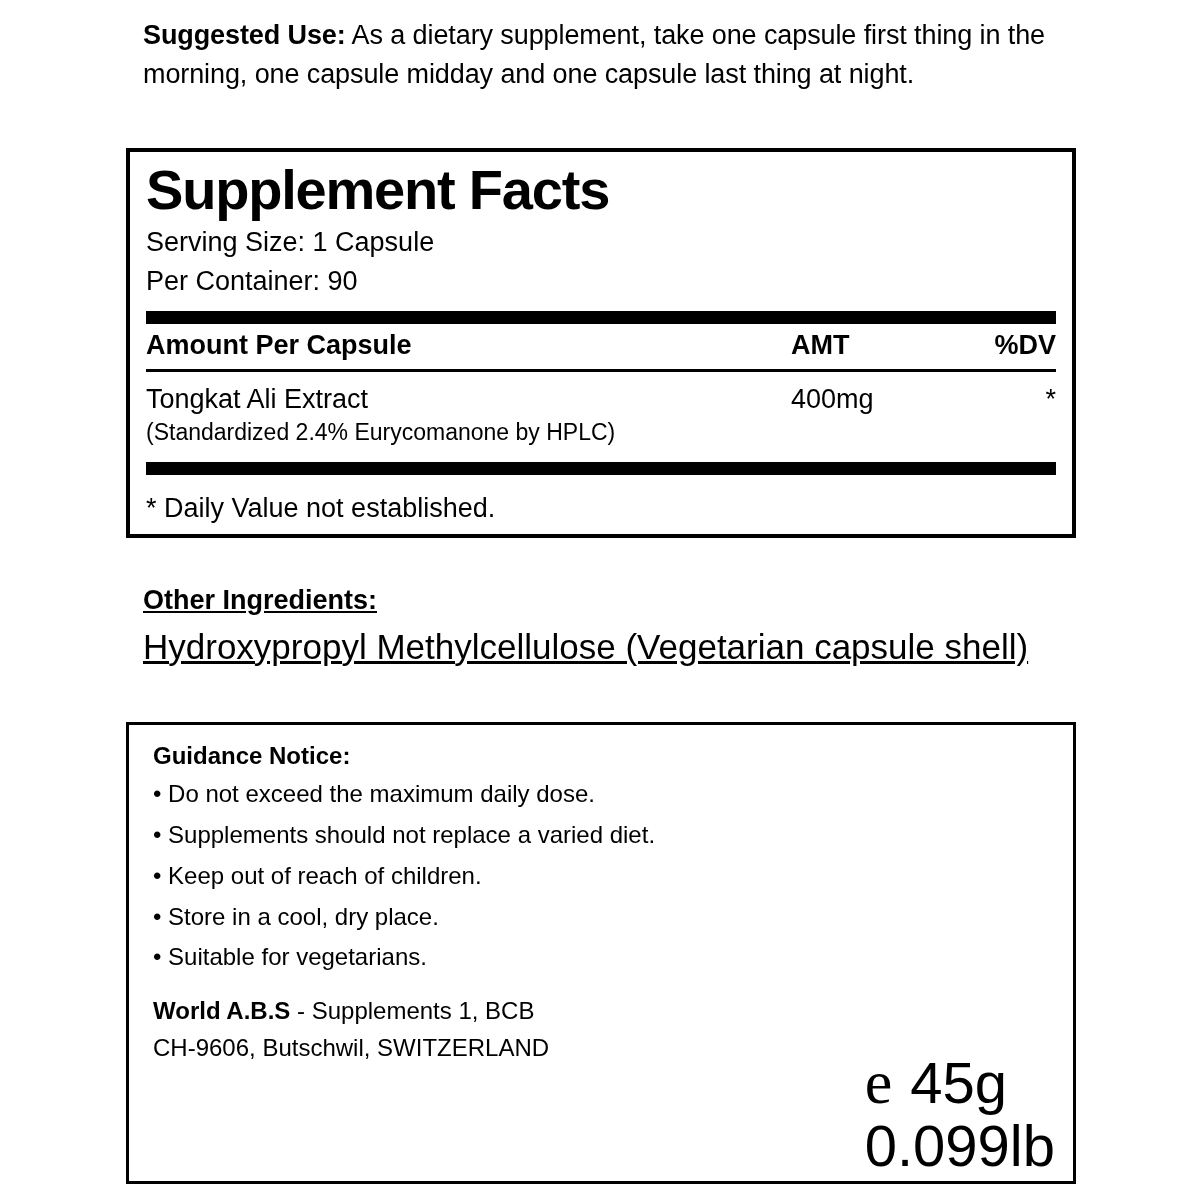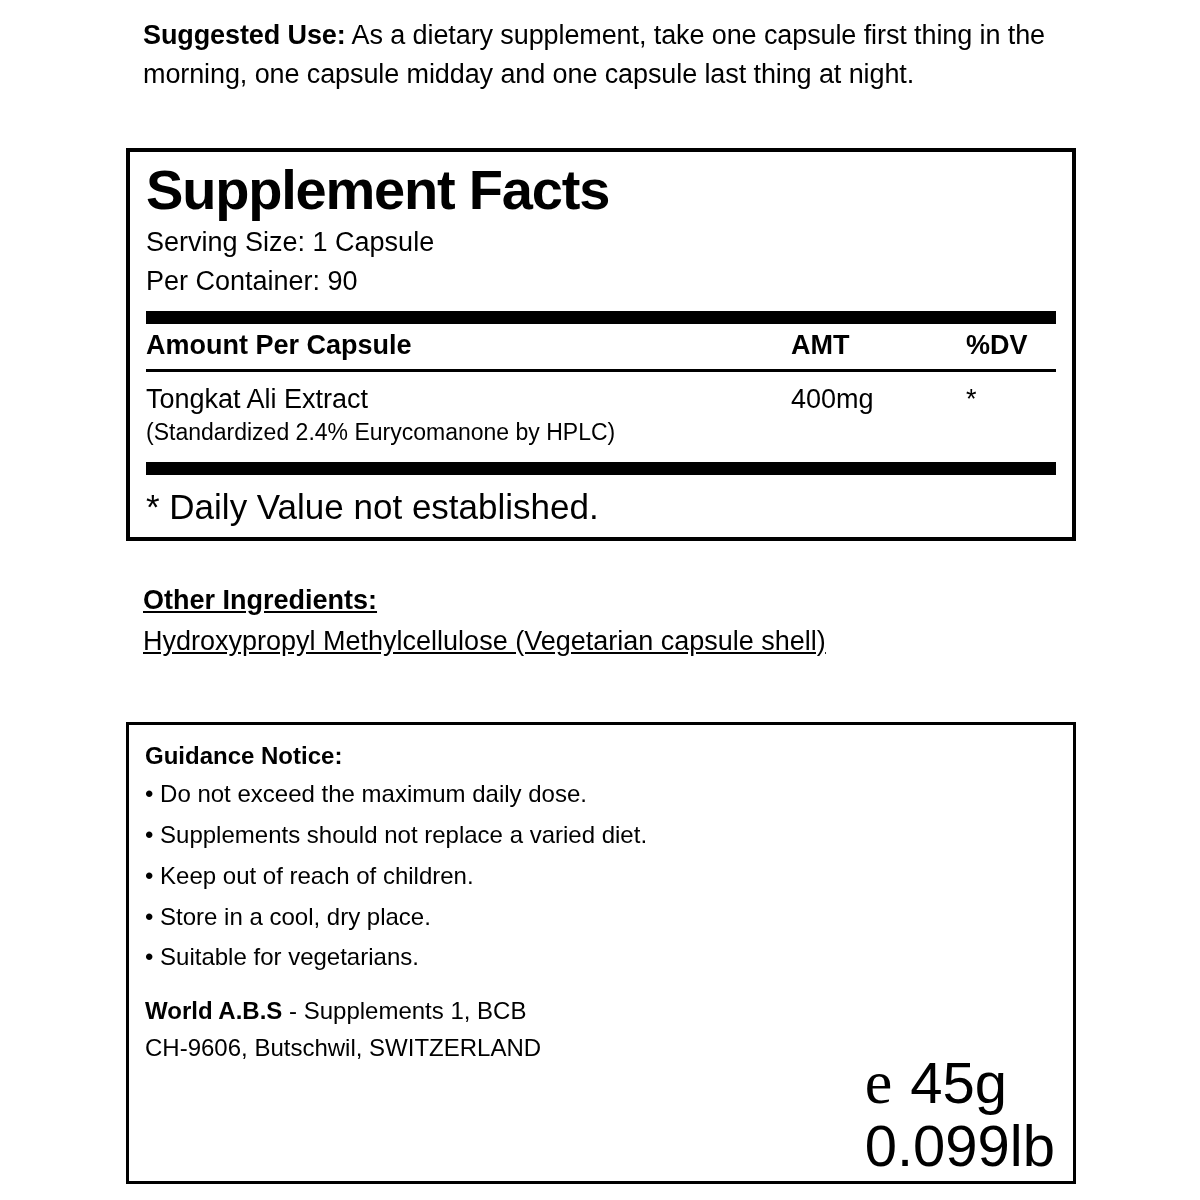--- a/index.html
+++ b/index.html
@@ -85,20 +85,21 @@
   .row .col-name {
     flex: 1 1 auto;
   }
   .row .col-amt {
     width: 175px;
     text-align: left;
     padding-left: 4px;
   }
   .row .col-dv {
     width: 90px;
+    text-align: right;
   }
 
   .header-row {
     font-size: 27px;
     font-weight: bold;
     padding: 6px 0 6px 0;
   }
   .header-row .col-amt,
   .header-row .col-dv {
     font-weight: bold;
@@ -106,52 +107,52 @@
 
   .ingredient-row {
     font-size: 27px;
     padding: 12px 0 0 0;
   }
   .ingredient-sub {
     font-size: 23px;
     padding: 4px 0 8px 0;
   }
   .footnote {
-    font-size: 35px;
-    padding-top: 12px;
+    font-size: 27px;
+    padding-top: 18px;
   }
 
   
   .other-ing {
     position: absolute;
     left: 143px;
     top: 580px;
     width: 950px;
     text-decoration: underline;
   }
   .other-ing .oi-title {
     font-size: 27px;
     font-weight: bold;
     line-height: 1.5;
   }
   .other-ing .oi-text {
-    font-size: 27px;
+    font-size: 35px;
     line-height: 1.5;
   }
 
   
   .guidance {
     position: absolute;
     left: 126px;
     top: 722px;
     width: 950px;
     height: 462px;
     border: 3px solid #000;
     box-sizing: border-box;
-    padding: 12px 16px;
+    padding: 12px 24px;
   }
   .guidance .g-title {
     font-size: 24px;
     font-weight: bold;
     line-height: 1.55;
   }
   .guidance .g-item {
     font-size: 24px;
     line-height: 1.7;
     white-space: nowrap;

